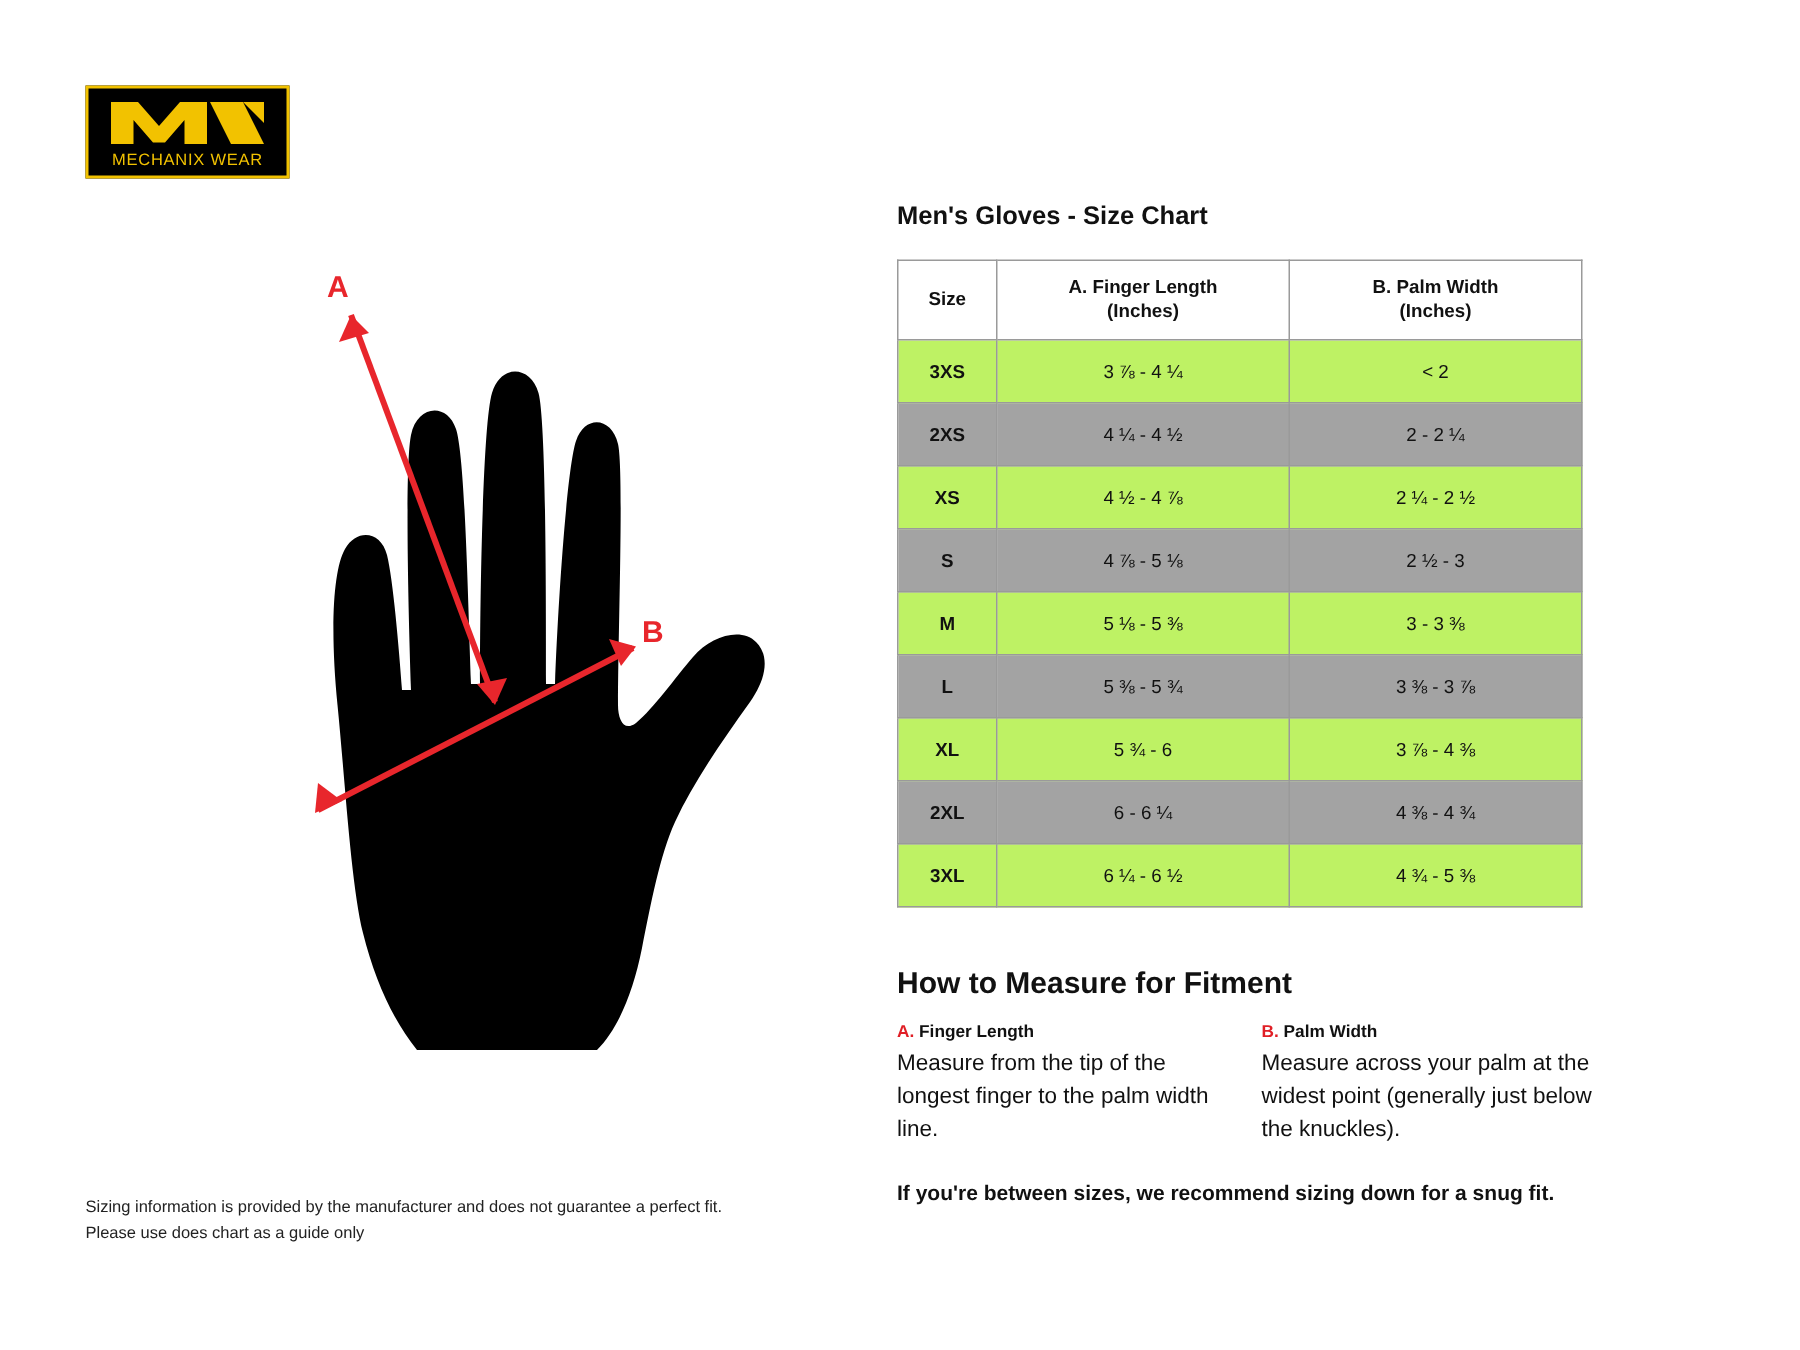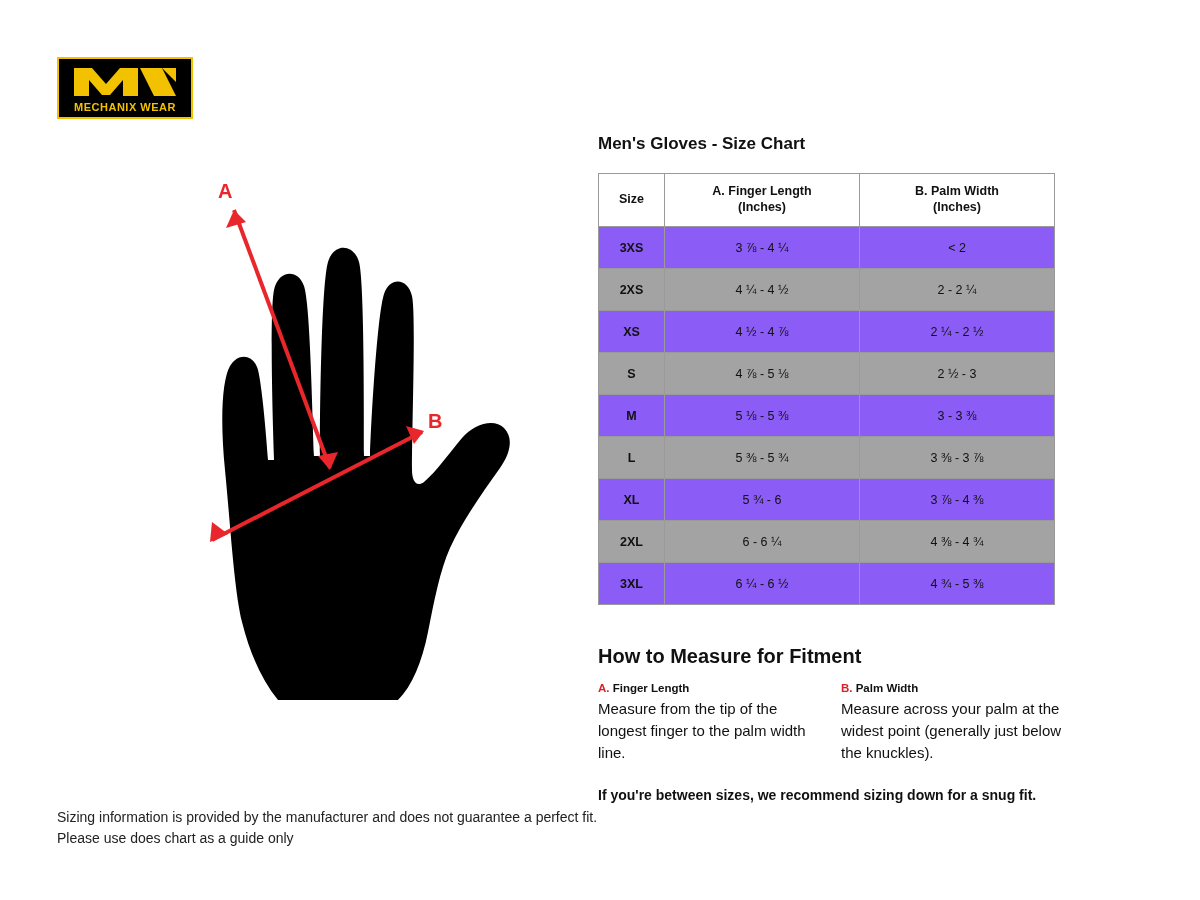--- a/index.html
+++ b/index.html
@@ -45,21 +45,21 @@
   }
   .logo-mark svg { display: block; }
   .logo-text {
     position: absolute;
     left: 0;
     right: 0;
     bottom: 4px;
     text-align: center;
     color: #f2c200;
     font-family: "Liberation Sans", sans-serif;
-    font-weight: bold;
+    font-weight: normal;
     font-size: 11px;
     letter-spacing: 0.5px;
   }
 
   
   .hand-figure {
     position: absolute;
     left: 150px;
     top: 170px;
     width: 420px;
@@ -106,21 +106,21 @@
   table.size-chart col.c-b { width: 195px; }
 
   table.size-chart tbody td {
     height: 39px;
   }
   table.size-chart tbody td.size-cell {
     font-weight: bold;
     font-size: 12.5px;
   }
   table.size-chart tbody tr.shaded td {
-    background: #8b5cf6;
+    background: #bef264;
   }
   table.size-chart tbody tr.plain td {
     background: #a3a3a3;
   }
 
   
   .howto {
     margin-top: 40px;
   }
   .howto h3 {
@@ -154,22 +154,22 @@
     margin-top: 24px;
     font-size: 14px;
     font-weight: bold;
     color: #111111;
   }
 
   
   .footer {
     position: absolute;
     left: 57px;
-    bottom: 51px;
-    font-size: 14px;
+    bottom: 70px;
+    font-size: 11px;
     line-height: 1.5;
     color: #222222;
   }
 </style>
 </head>
 <body>
 
 <div class="page">
 
   <div class="logo">

